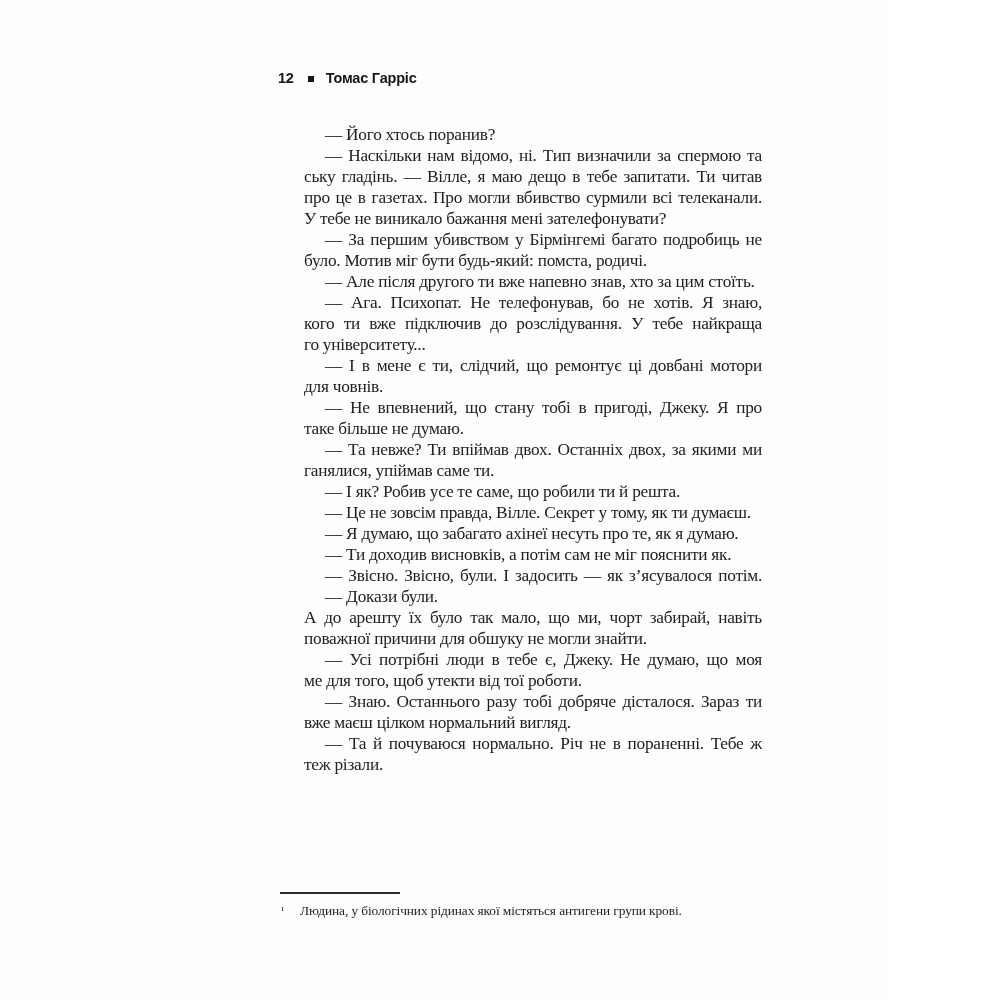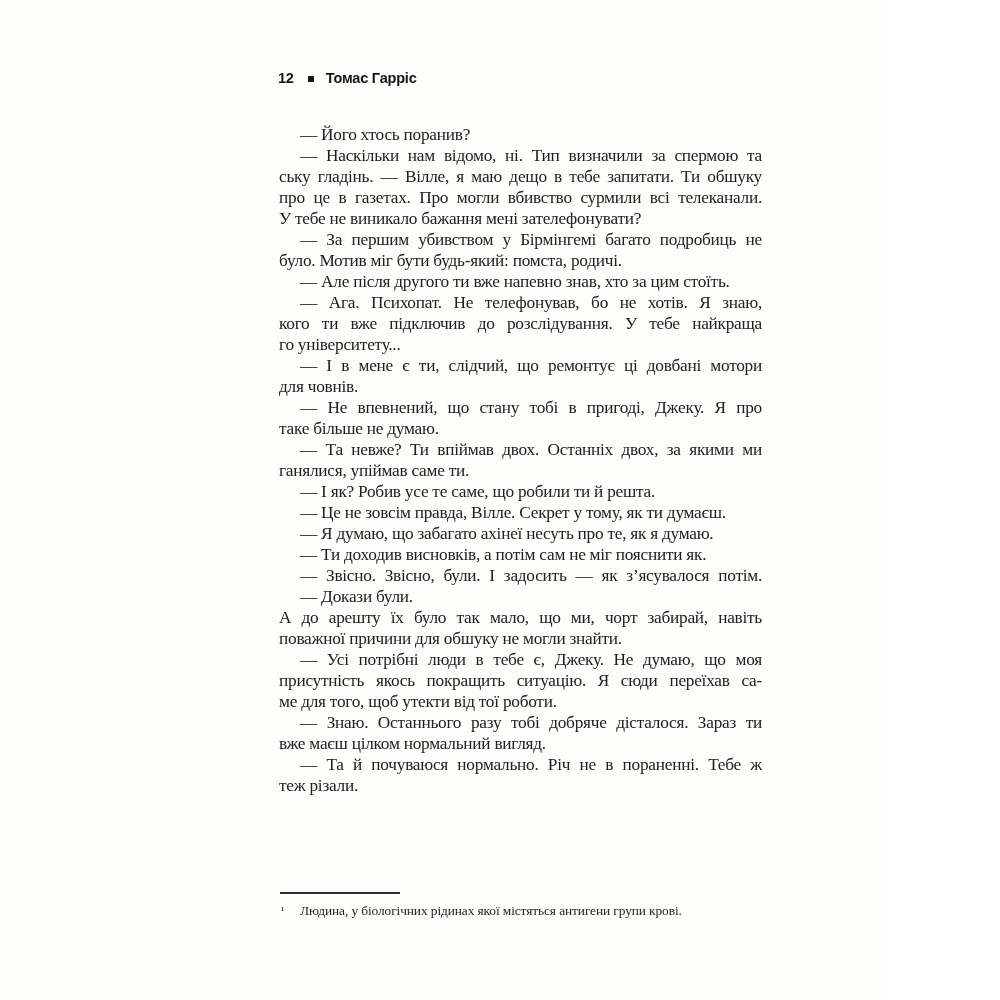--- a/index.html
+++ b/index.html
@@ -39,20 +39,21 @@
     font-size: 17.3px;
     line-height: 21px;
     letter-spacing: -0.25px;
     color: #212121;
   }
   .line {
     text-align: justify;
     text-align-last: justify;
     height: 21px;
     overflow: visible;
+    margin-left: 25px;
   }
   .line.end { text-align-last: left; }
   .line.indent { padding-left: 21px; }
   .footnote-rule {
     position: absolute;
     top: 892px;
     left: 280px;
     width: 120px;
     height: 2px;
     background: #2e2e2e;
@@ -81,21 +82,21 @@
 
   <div class="running-head">
     <span class="page-number">12</span>
     <span class="square-bullet"></span>
     <span class="running-title">Томас Гарріс</span>
   </div>
 
   <div class="body-text">
       <div class="line indent end">— Його хтось поранив?</div>
       <div class="line indent">— Наскільки нам відомо, ні. Тип визначили за спермою та</div>
-      <div class="line">ську гладінь. — Вілле, я маю дещо в тебе запитати. Ти обшуку</div>
+      <div class="line">ську гладінь. — Вілле, я маю дещо в тебе запитати. Ти читав</div>
       <div class="line">про це в газетах. Про могли вбивство сурмили всі телеканали.</div>
       <div class="line end">У тебе не виникало бажання мені зателефонувати?</div>
       <div class="line indent">— За першим убивством у Бірмінгемі багато подробиць не</div>
       <div class="line end">було. Мотив міг бути будь-який: помста, родичі.</div>
       <div class="line indent end">— Але після другого ти вже напевно знав, хто за цим стоїть.</div>
       <div class="line indent">— Ага. Психопат. Не телефонував, бо не хотів. Я знаю,</div>
       <div class="line">кого ти вже підключив до розслідування. У тебе найкраща</div>
       <div class="line end">го університету...</div>
       <div class="line indent">— І в мене є ти, слідчий, що ремонтує ці довбані мотори</div>
       <div class="line end">для човнів.</div>
@@ -105,21 +106,20 @@
       <div class="line end">ганялися, упіймав саме ти.</div>
       <div class="line indent end">— І як? Робив усе те саме, що робили ти й решта.</div>
       <div class="line indent end">— Це не зовсім правда, Вілле. Секрет у тому, як ти думаєш.</div>
       <div class="line indent end">— Я думаю, що забагато ахінеї несуть про те, як я думаю.</div>
       <div class="line indent end">— Ти доходив висновків, а потім сам не міг пояснити як.</div>
       <div class="line indent">— Звісно. Звісно, були. І задосить — як з’ясувалося потім.</div>
       <div class="line indent end">— Докази були.</div>
       <div class="line">А до арешту їх було так мало, що ми, чорт забирай, навіть</div>
       <div class="line end">поважної причини для обшуку не могли знайти.</div>
       <div class="line indent">— Усі потрібні люди в тебе є, Джеку. Не думаю, що моя</div>
-      <div class="line">присутність якось покращить ситуацію. Я сюди переїхав са-</div>
       <div class="line end">ме для того, щоб утекти від тої роботи.</div>
       <div class="line indent">— Знаю. Останнього разу тобі добряче дісталося. Зараз ти</div>
       <div class="line end">вже маєш цілком нормальний вигляд.</div>
       <div class="line indent">— Та й почуваюся нормально. Річ не в пораненні. Тебе ж</div>
       <div class="line end">теж різали.</div>
     </div>
 
   <div class="footnote-rule"></div>
 
   <div class="footnote">

